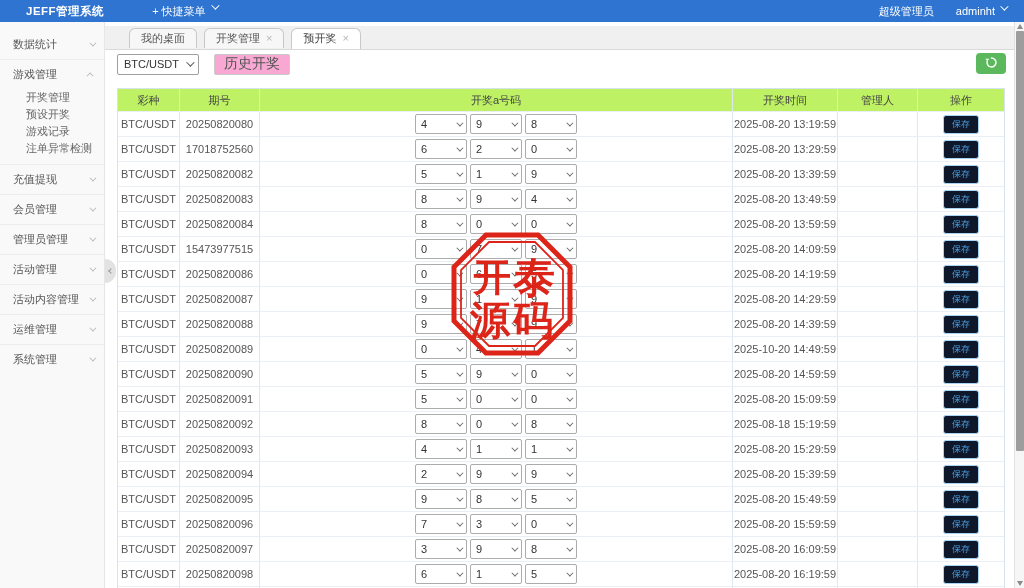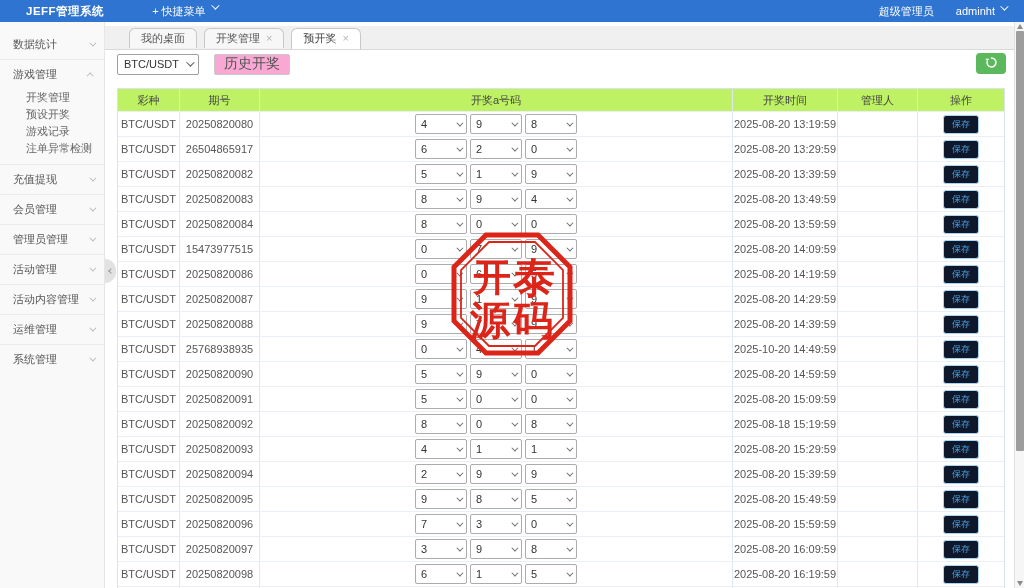--- a/index.html
+++ b/index.html
@@ -211,21 +211,21 @@
             </span>
           </div>
           <div>2025-08-20 13:19:59</div>
           <div></div>
           <div>
             <button class="btn-save">保存</button>
           </div>
         </div>
         <div class="trow">
           <div>BTC/USDT</div>
-          <div>26504865917</div>
+          <div>17018752560</div>
           <div>
             <span class="numgroup">
               <span class="nselect">
                 <span>6</span>
                 <span class="chev"></span>
               </span>
               <span class="nselect">
                 <span>2</span>
                 <span class="chev"></span>
               </span>
@@ -411,21 +411,21 @@
             </span>
           </div>
           <div>2025-08-20 14:39:59</div>
           <div></div>
           <div>
             <button class="btn-save">保存</button>
           </div>
         </div>
         <div class="trow">
           <div>BTC/USDT</div>
-          <div>25768938935</div>
+          <div>20250820089</div>
           <div>
             <span class="numgroup">
               <span class="nselect">
                 <span>0</span>
                 <span class="chev"></span>
               </span>
               <span class="nselect">
                 <span>4</span>
                 <span class="chev"></span>
               </span>

